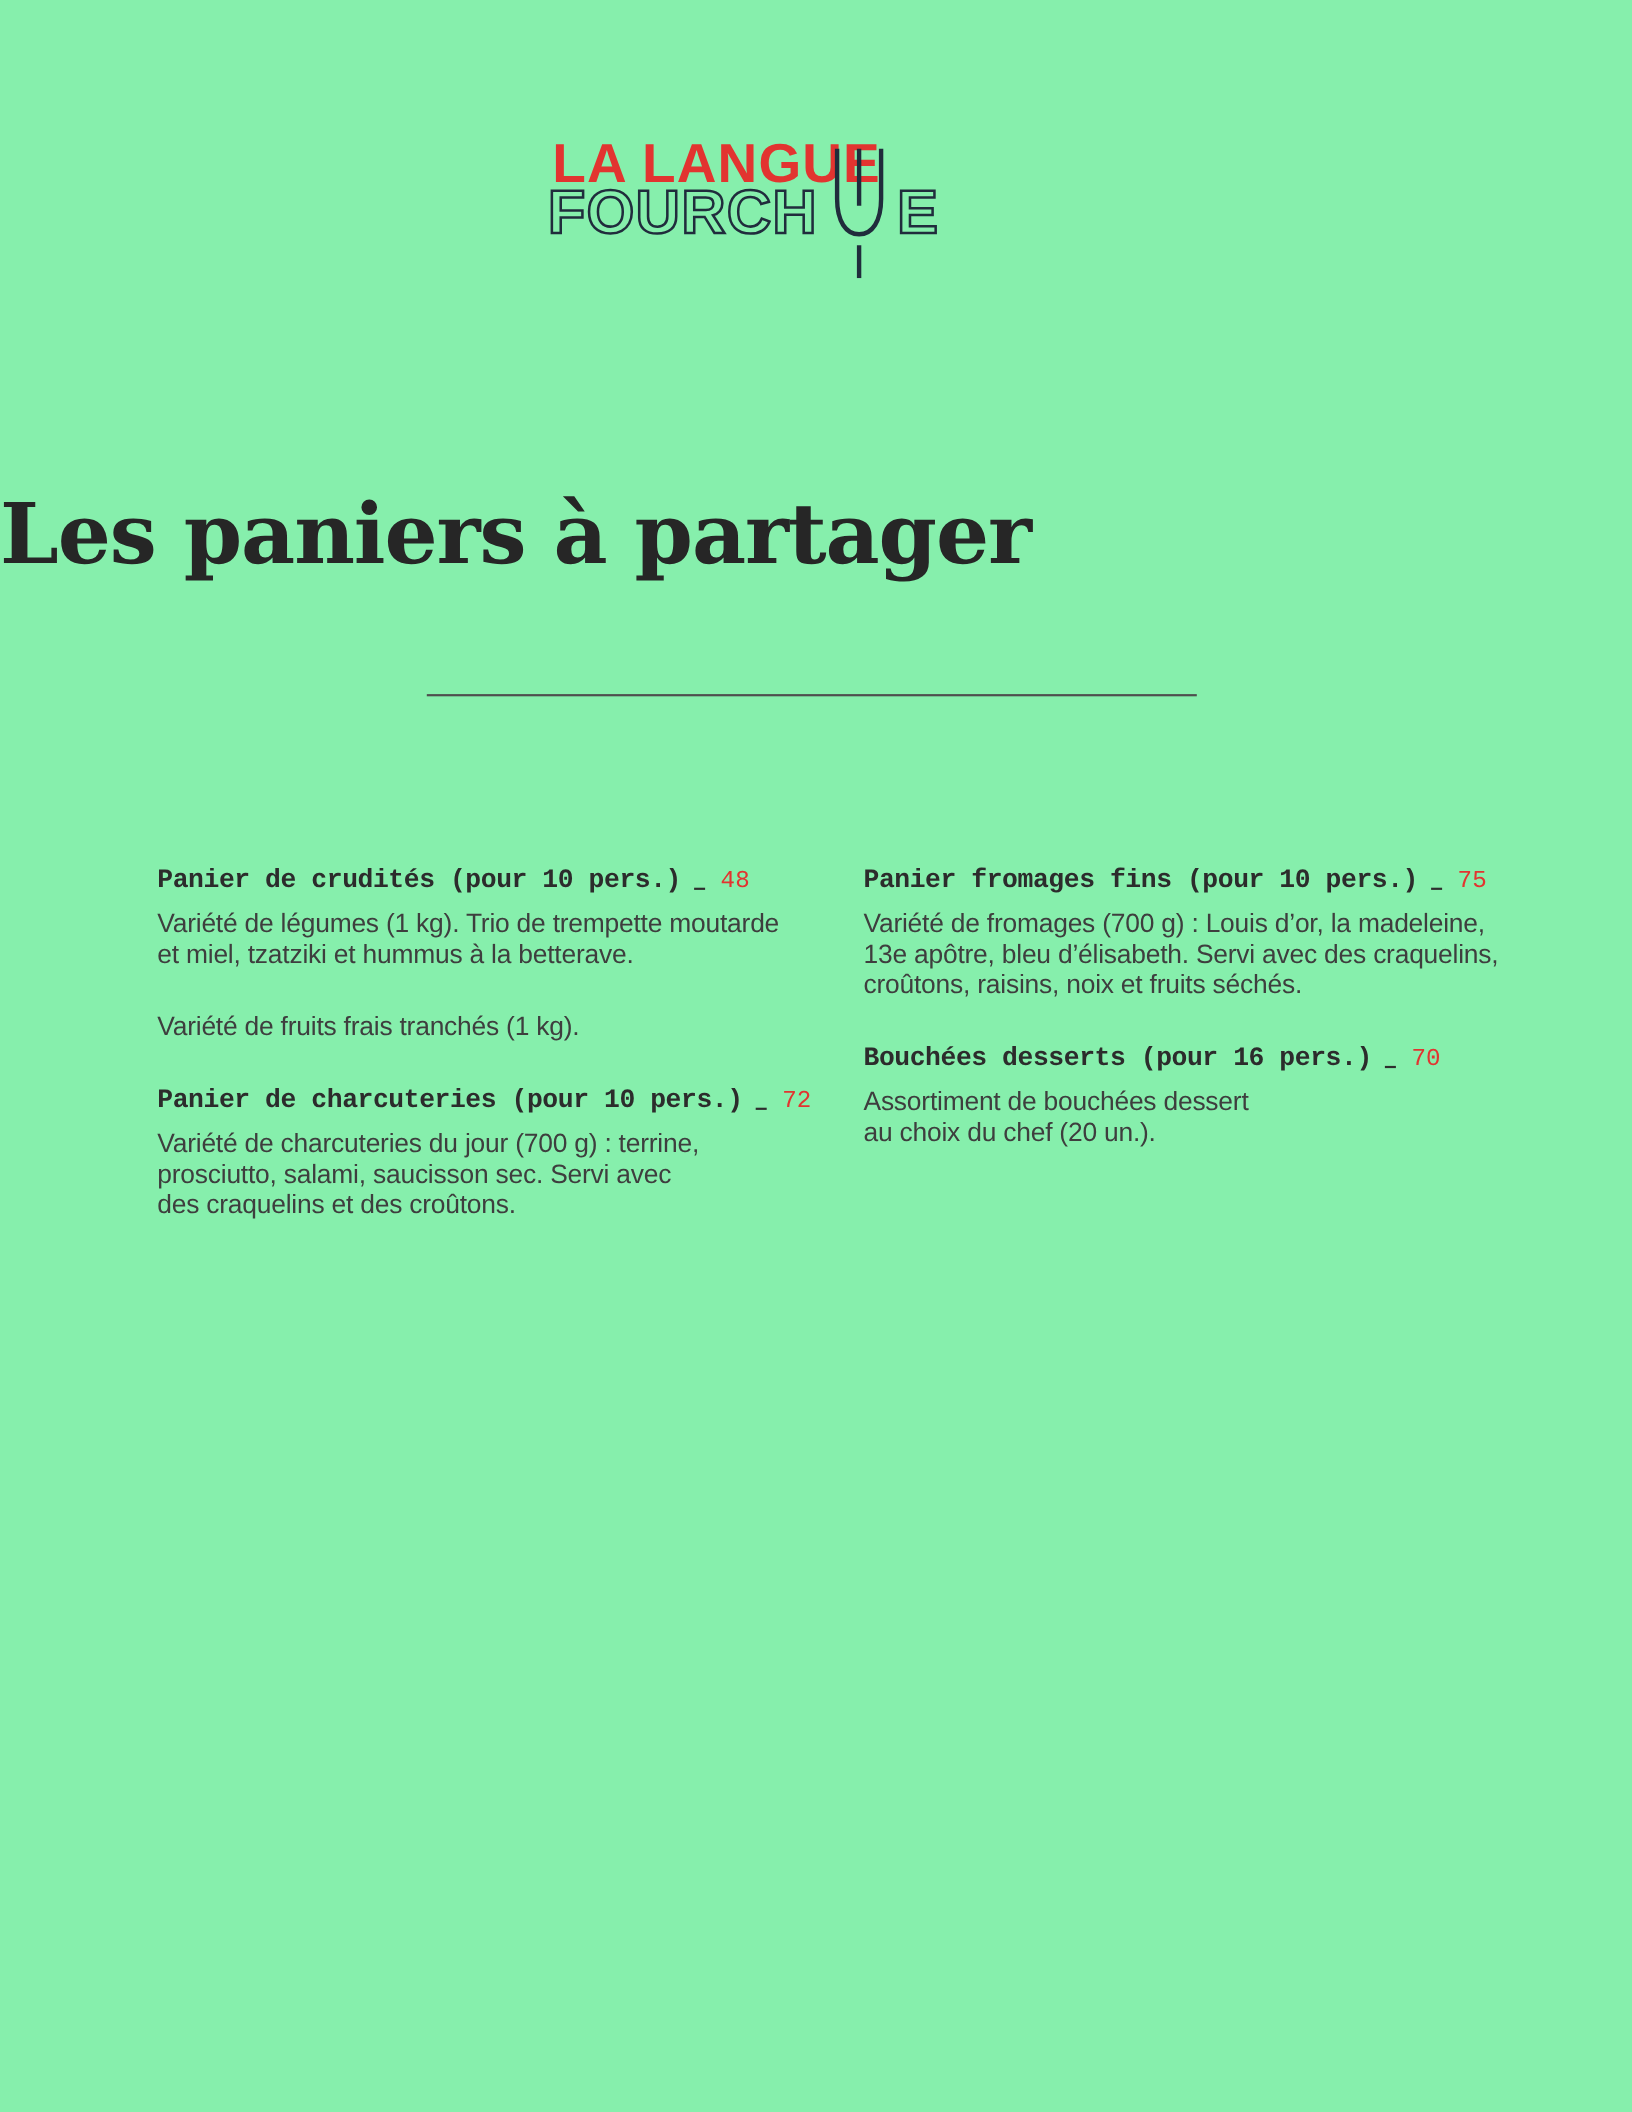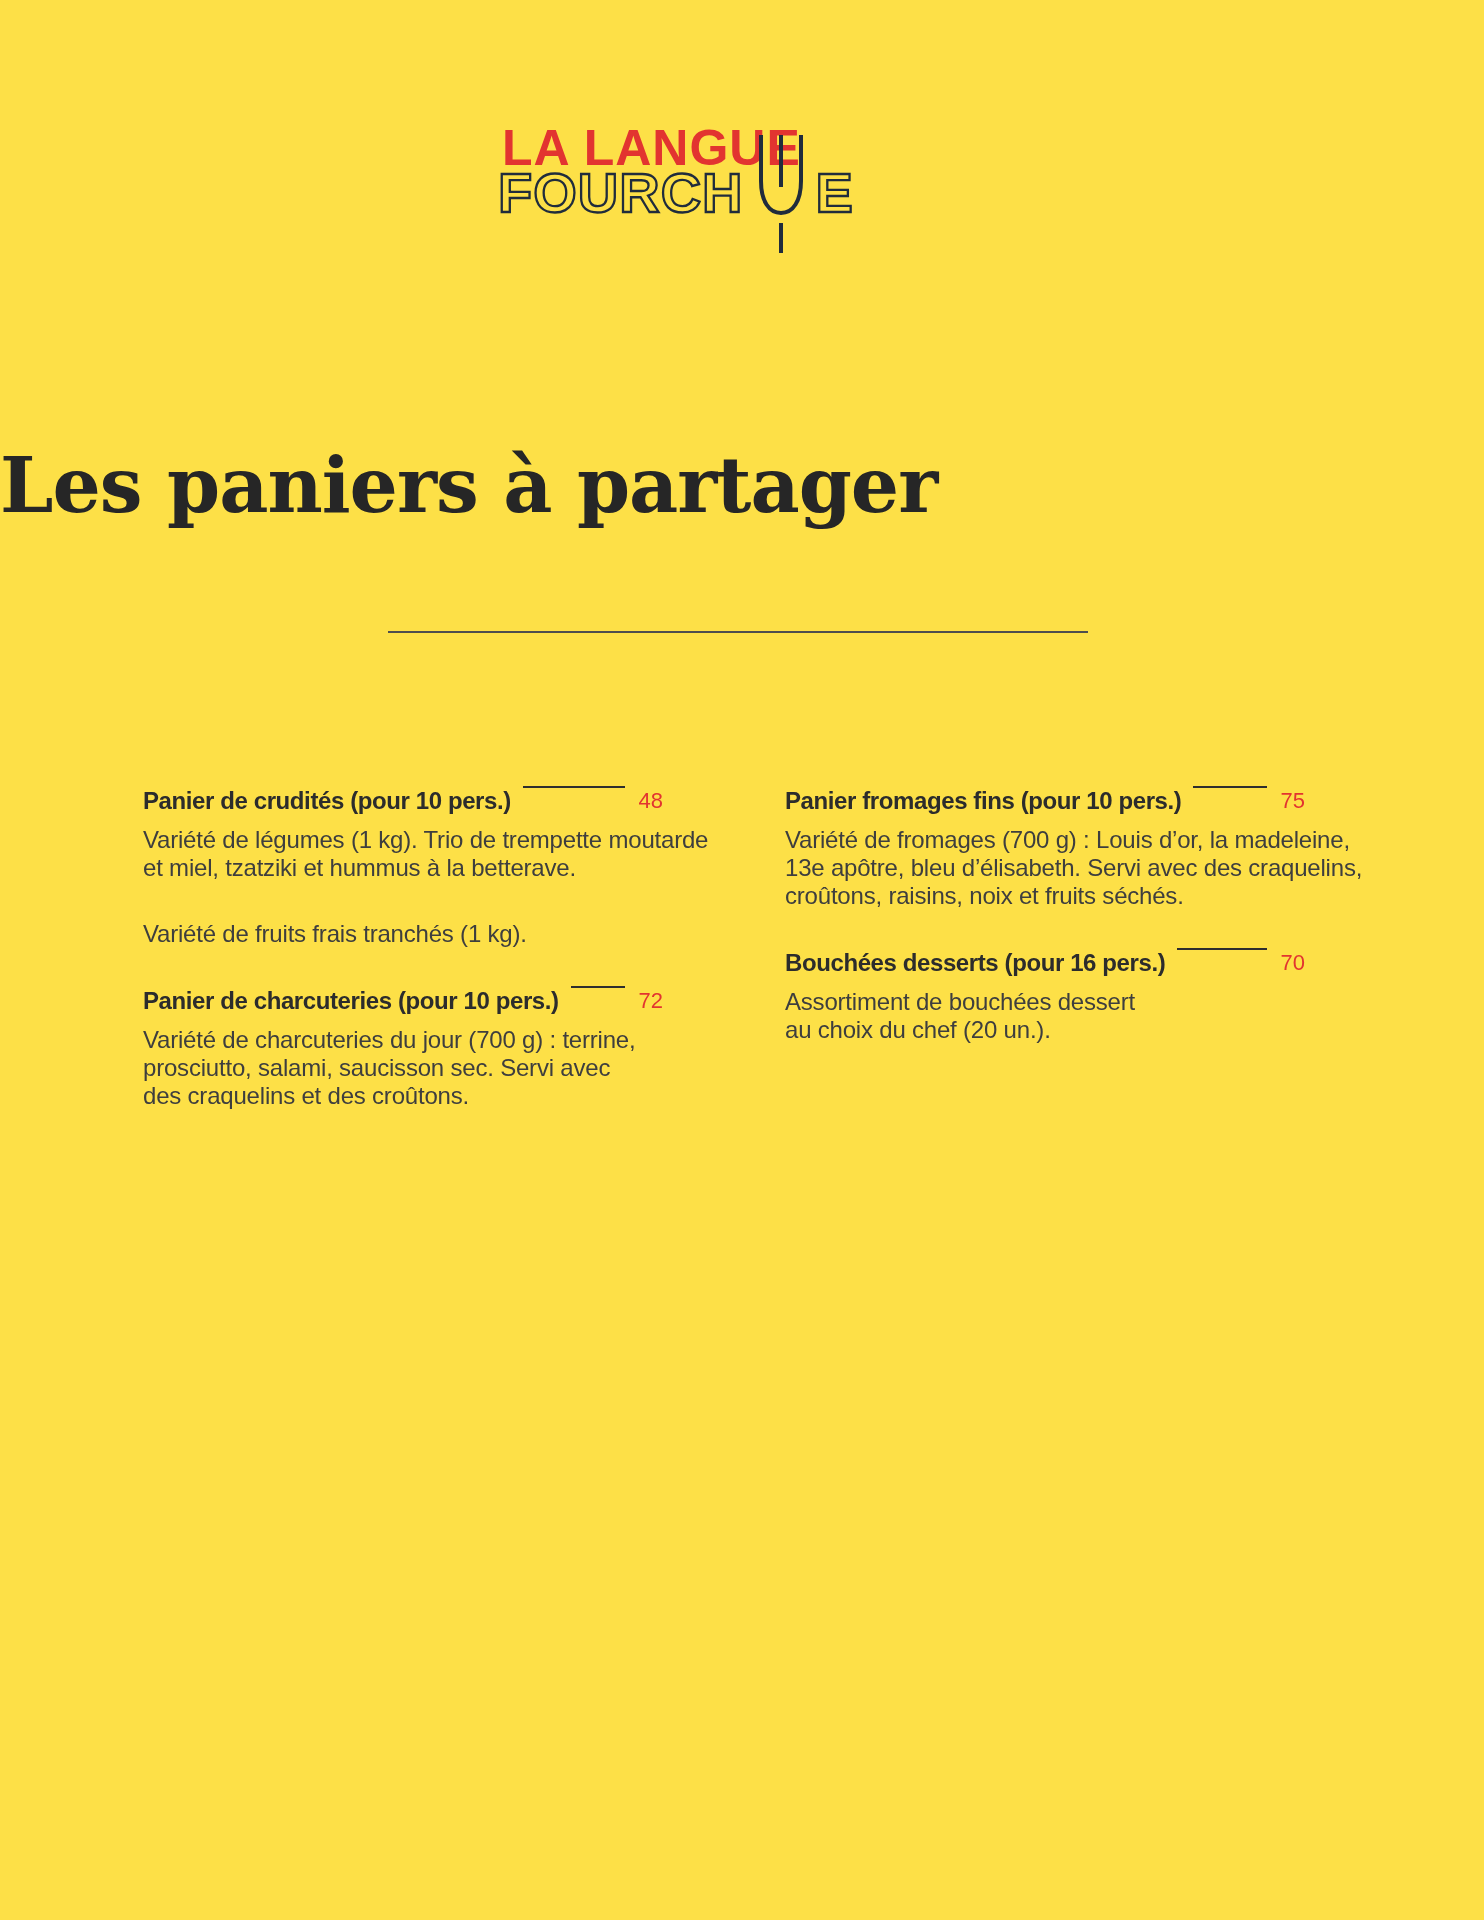--- a/index.html
+++ b/index.html
@@ -1,20 +1,20 @@
 <!DOCTYPE html>
 <html style="--accent-red: #e23430; --logo-navy: #202c3c;"><head>
 <meta charset="utf-8">
 <style>
   html, body { margin: 0; padding: 0; background: #ffffff; }
   .page {
     position: relative;
     width: 1484px;
     height: 1920px;
-    background: #fde047;
+    background: #86efac;
     font-family: "Liberation Sans", sans-serif;
     overflow: hidden;
   }
 
   
   .logo { position: absolute; left: 498px; top: 123px; }
   .logo-top {
     color: var(--accent-red, #e23430);
     font-weight: 700;
     font-size: 50px;
@@ -60,21 +60,21 @@
     height: 0;
     border-top: 2px solid #4e4e4e;
   }
 
   
   .col { position: absolute; top: 786px; width: 520px; }
   .col-left  { left: 143px; }
   .col-right { left: 785px; }
 
   .item { margin-bottom: 38px; }
-  .head { display: flex; align-items: flex-start; }
+  .head { display: flex; align-items: flex-end; font-family: Liberation Mono, monospace; }
   .name {
     margin: 0;
     flex: 0 0 auto;
     font-size: 24px;
     font-weight: 700;
     letter-spacing: -0.4px;
     color: #2c2c2c;
     line-height: 30px;
     white-space: nowrap;
   }

